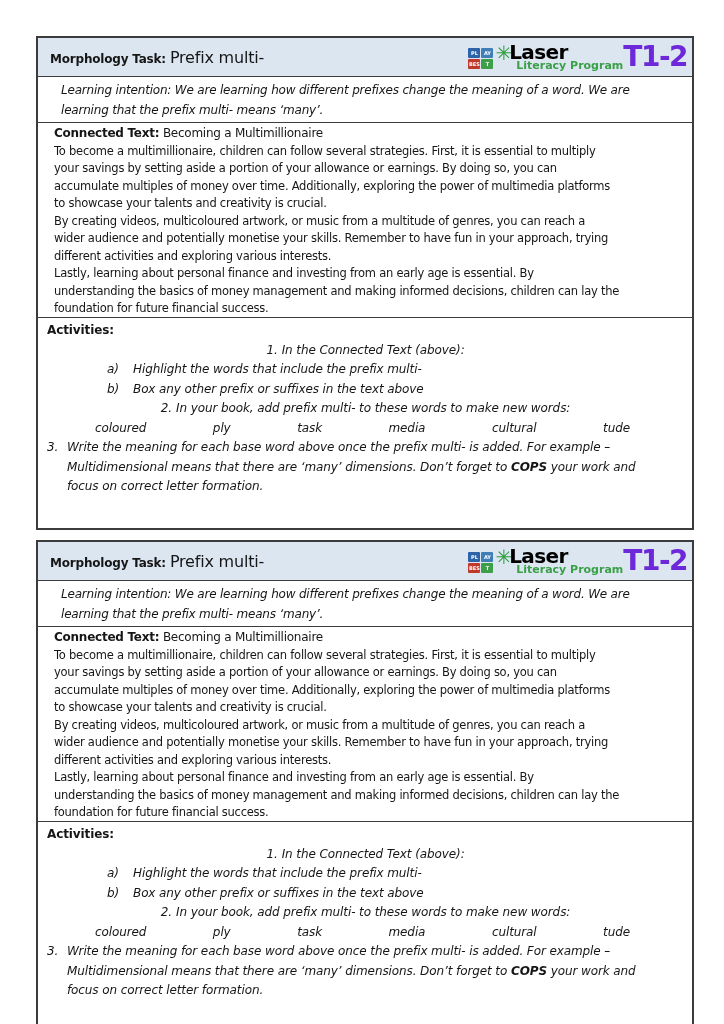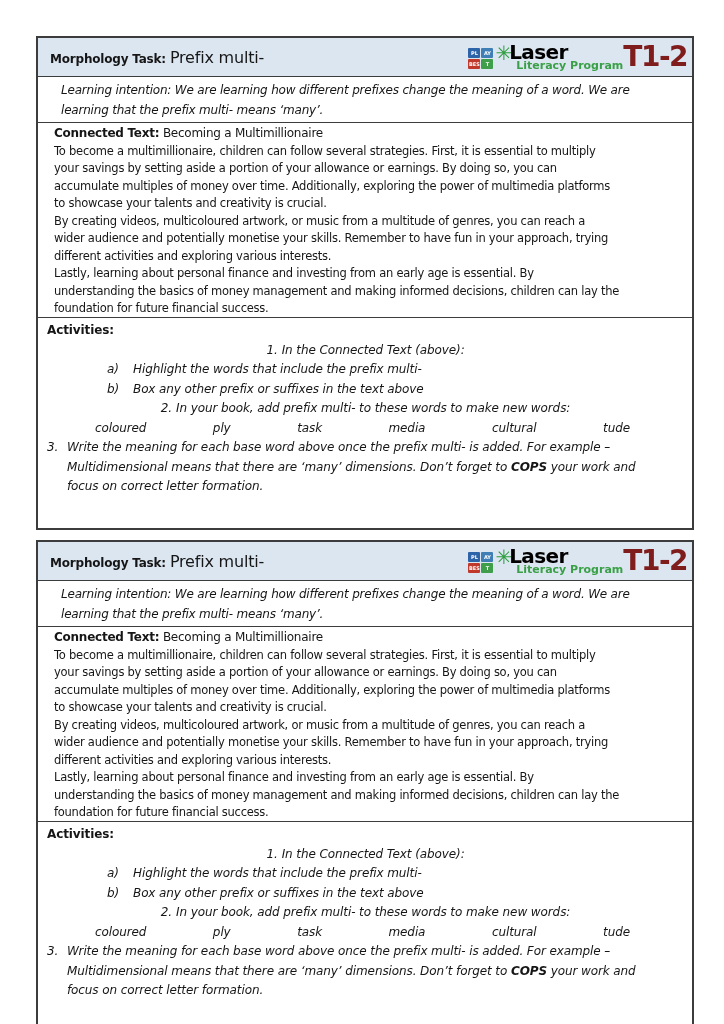--- a/index.html
+++ b/index.html
@@ -48,21 +48,21 @@
     line-height: 10px; text-align: center; border-radius: 1px;
     overflow: hidden;
   }
   .star {
     color: #2e9e3f; font-size: 20px; line-height: 20px;
     margin: 0 -3px 8px 1px; font-weight: bold;
   }
   .laser-col { display: flex; flex-direction: column; align-items: flex-start; }
   .laser-text { font-weight: bold; font-size: 20px; line-height: 19px; letter-spacing: -0.6px; color: #000000; }
   .laser-sub  { font-size: 11px; line-height: 8px; margin: 0 0 2px 7px; white-space: nowrap; font-weight: bold; }
-  .badge { font-weight: 800; font-size: 28px; line-height: 32px; letter-spacing: -1.5px; color: #7f1d1d; }
+  .badge { font-weight: 800; font-size: 28px; line-height: 32px; letter-spacing: -1.5px; color: #6d28d9; }
 
   
   .li {
     height: 46px;
     font-style: italic;
     font-size: 12px;
     line-height: 20px;
     letter-spacing: -0.2px;
     padding: 3px 10px 0 23px;
   }

